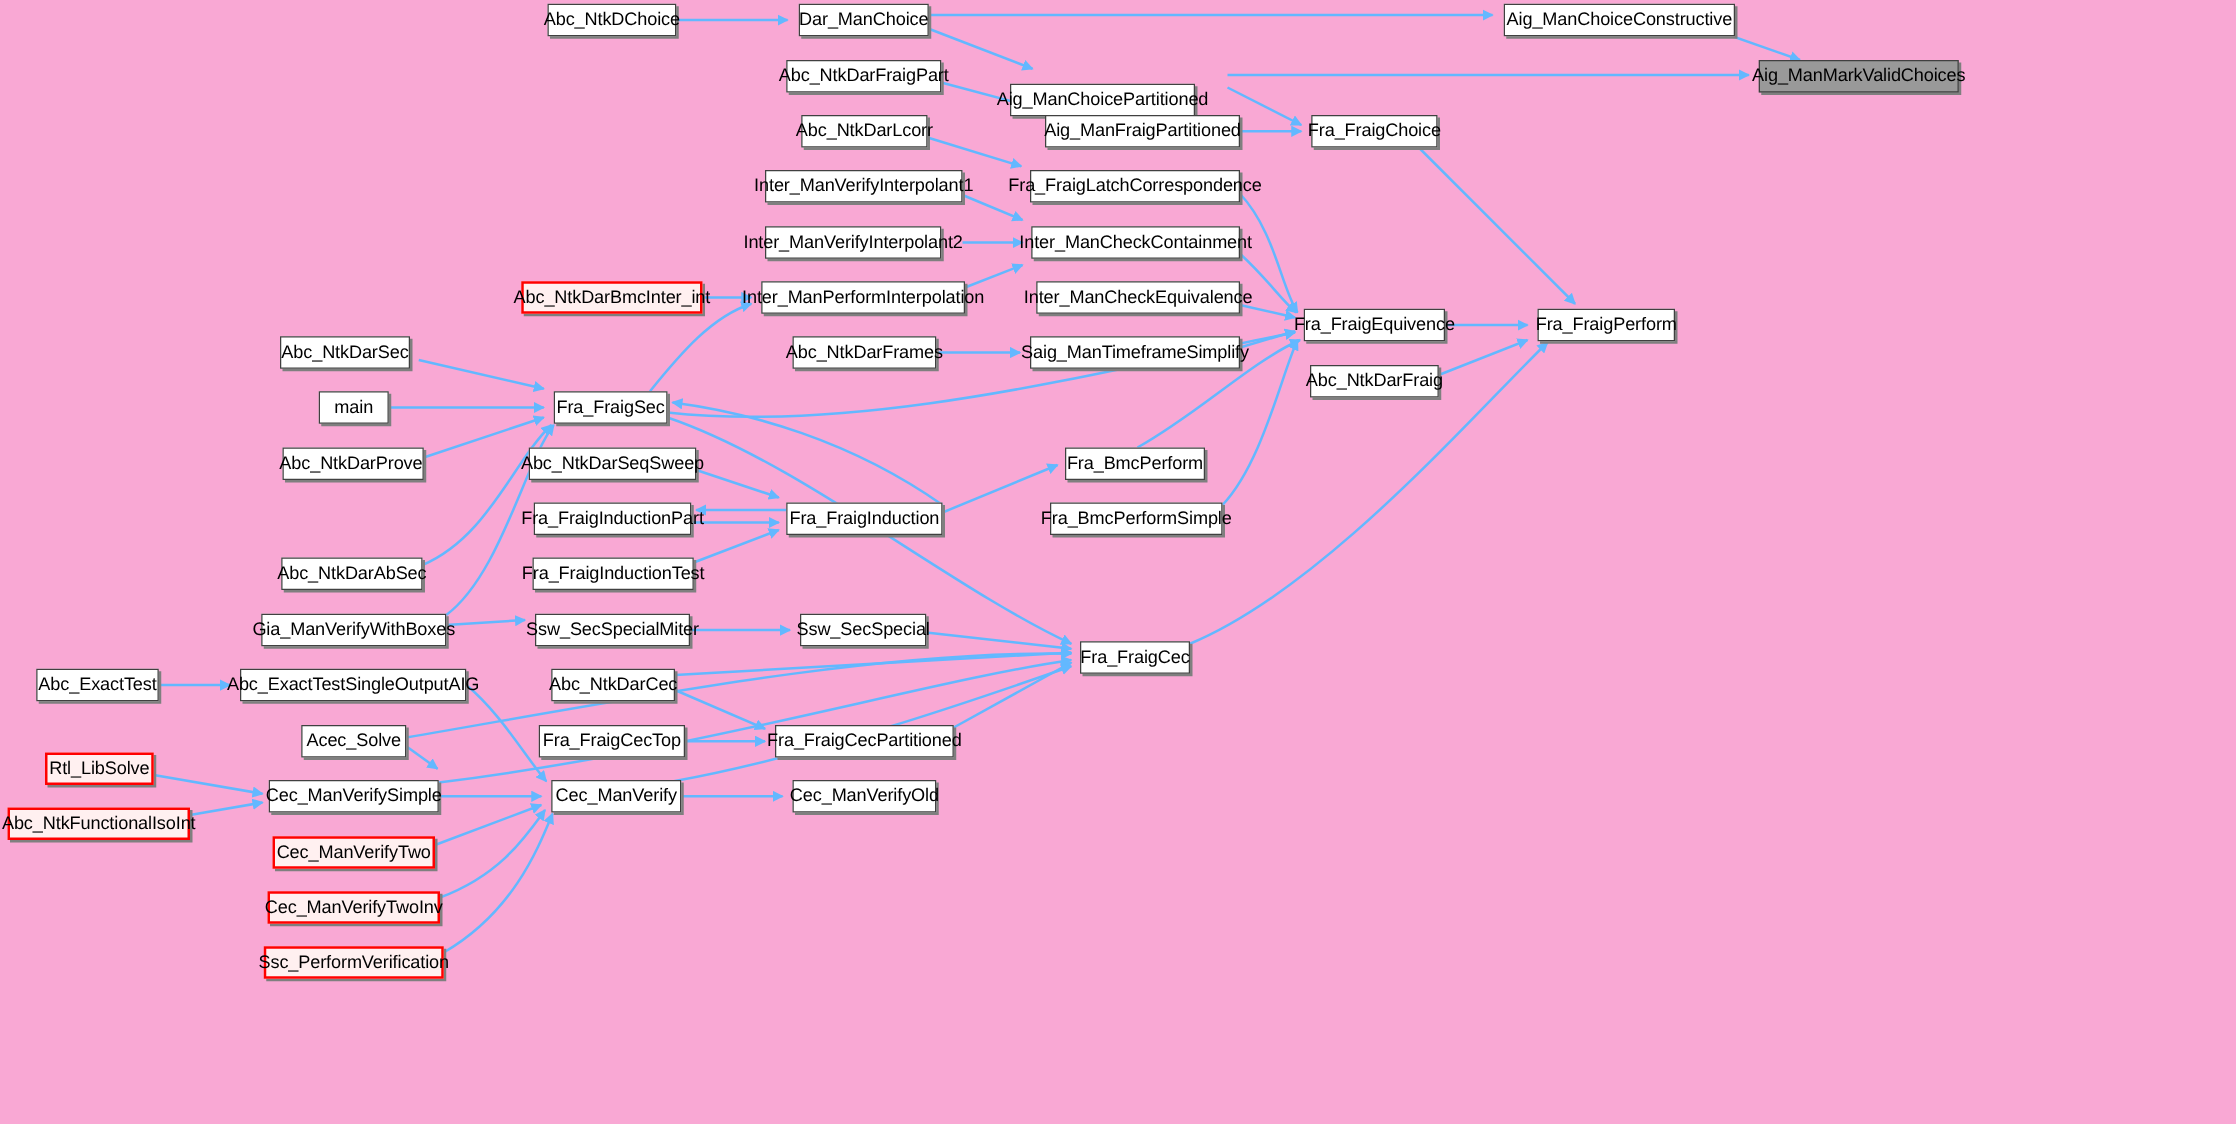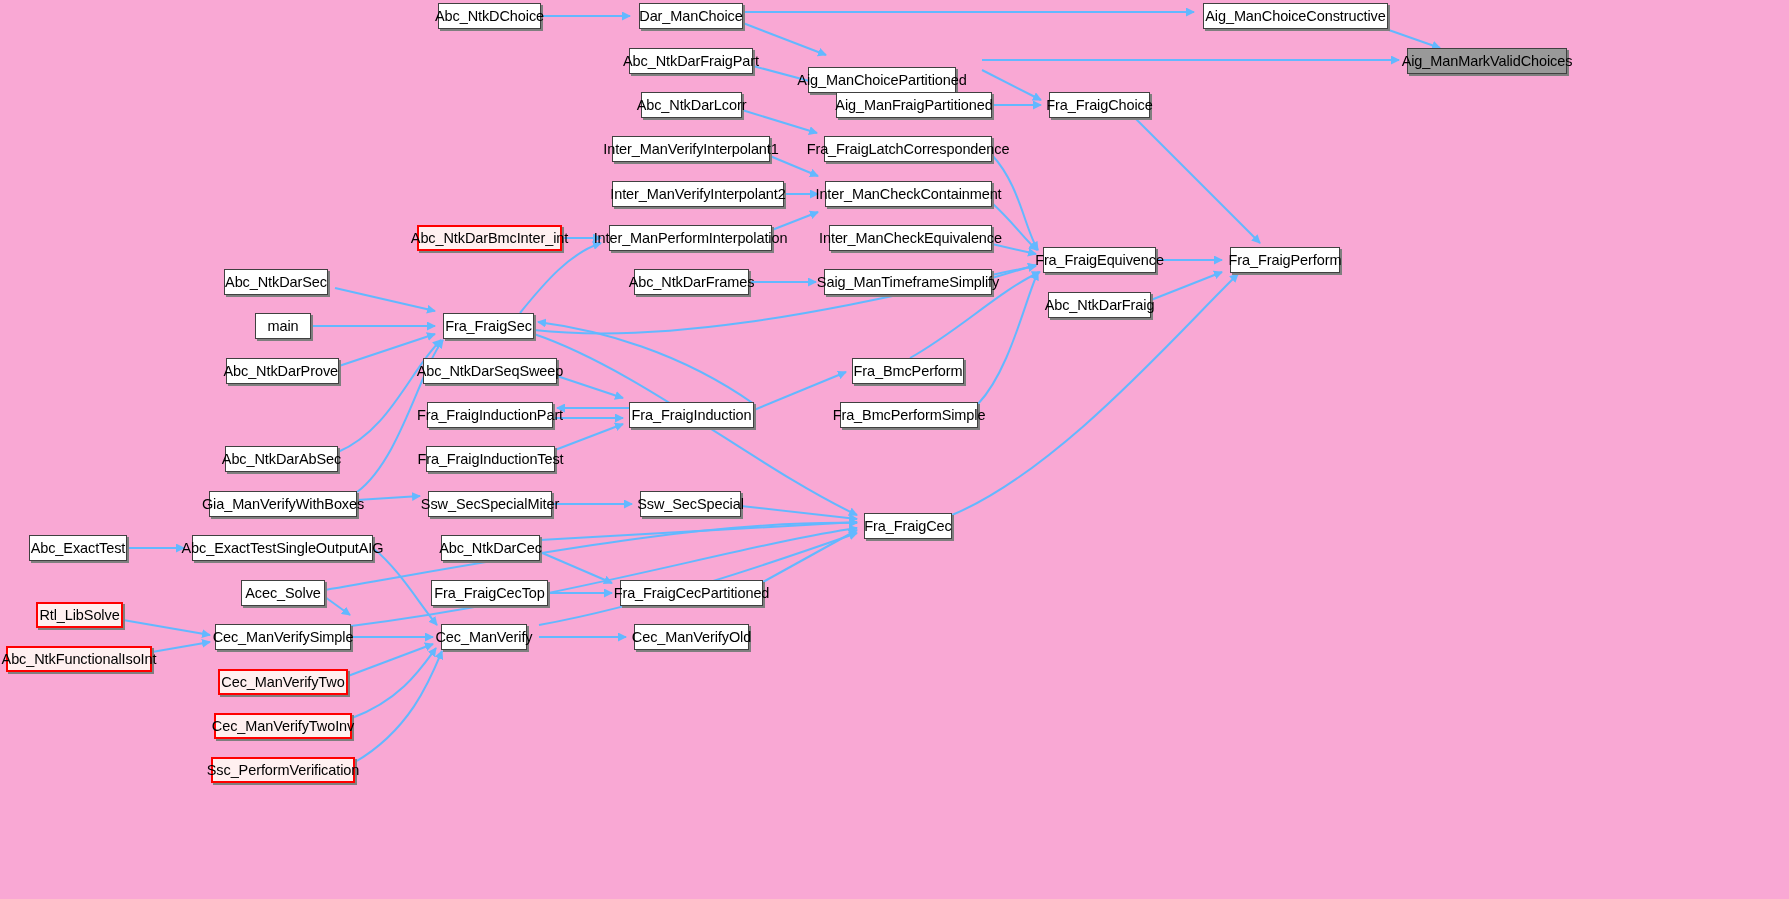--- a/index.html
+++ b/index.html
@@ -153,21 +153,21 @@
       </div>
       <div class="node-box" style="left: 1049px; top: 92px; width: 101px; height: 26px;">
         <span class="node-label">Fra_FraigChoice</span>
       </div>
       <div class="node-box" style="left: 612px; top: 136px; width: 158px; height: 26px;">
         <span class="node-label">Inter_ManVerifyInterpolant1</span>
       </div>
       <div class="node-box" style="left: 824px; top: 136px; width: 168px; height: 26px;">
         <span class="node-label">Fra_FraigLatchCorrespondence</span>
       </div>
-      <div class="node-box" style="left: 612px; top: 181px; width: 172px; height: 26px;">
+      <div class="node-box" style="left: 612px; top: 181px; width: 141px; height: 26px;">
         <span class="node-label">Inter_ManVerifyInterpolant2</span>
       </div>
       <div class="node-box" style="left: 825px; top: 181px; width: 167px; height: 26px;">
         <span class="node-label">Inter_ManCheckContainment</span>
       </div>
       <div class="node-box red" style="left: 417px; top: 225px; width: 145px; height: 26px;">
         <span class="node-label">Abc_NtkDarBmcInter_int</span>
       </div>
       <div class="node-box" style="left: 609px; top: 225px; width: 163px; height: 26px;">
         <span class="node-label">Inter_ManPerformInterpolation</span>
@@ -252,21 +252,21 @@
       </div>
       <div class="node-box" style="left: 620px; top: 580px; width: 143px; height: 26px;">
         <span class="node-label">Fra_FraigCecPartitioned</span>
       </div>
       <div class="node-box red" style="left: 36px; top: 602px; width: 87px; height: 26px;">
         <span class="node-label">Rtl_LibSolve</span>
       </div>
       <div class="node-box" style="left: 215px; top: 624px; width: 136px; height: 26px;">
         <span class="node-label">Cec_ManVerifySimple</span>
       </div>
-      <div class="node-box" style="left: 441px; top: 624px; width: 86px; height: 26px;">
+      <div class="node-box" style="left: 441px; top: 624px; width: 104px; height: 26px;">
         <span class="node-label">Cec_ManVerify</span>
       </div>
       <div class="node-box" style="left: 634px; top: 624px; width: 115px; height: 26px;">
         <span class="node-label">Cec_ManVerifyOld</span>
       </div>
       <div class="node-box red" style="left: 6px; top: 646px; width: 146px; height: 26px;">
         <span class="node-label">Abc_NtkFunctionalIsoInt</span>
       </div>
       <div class="node-box red" style="left: 218px; top: 669px; width: 130px; height: 26px;">
         <span class="node-label">Cec_ManVerifyTwo</span>

